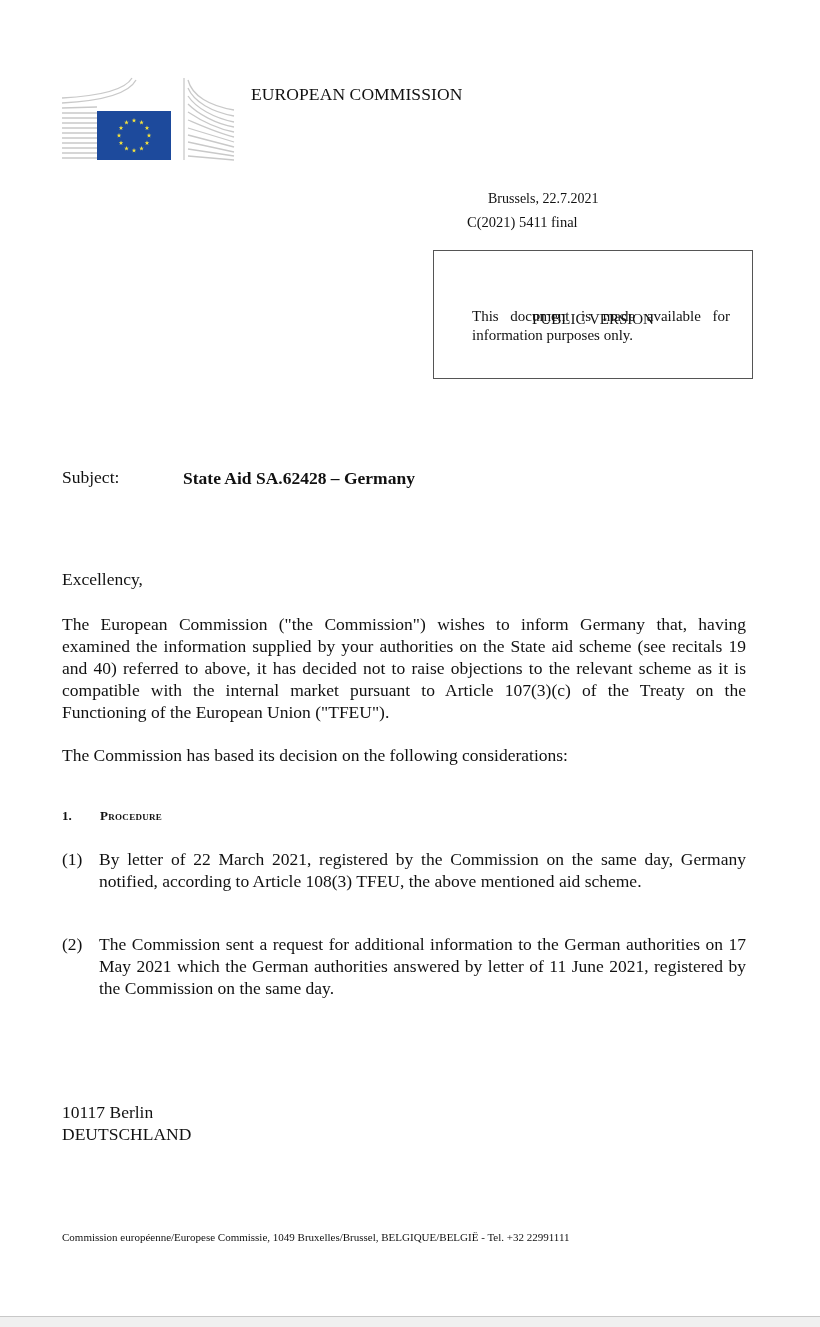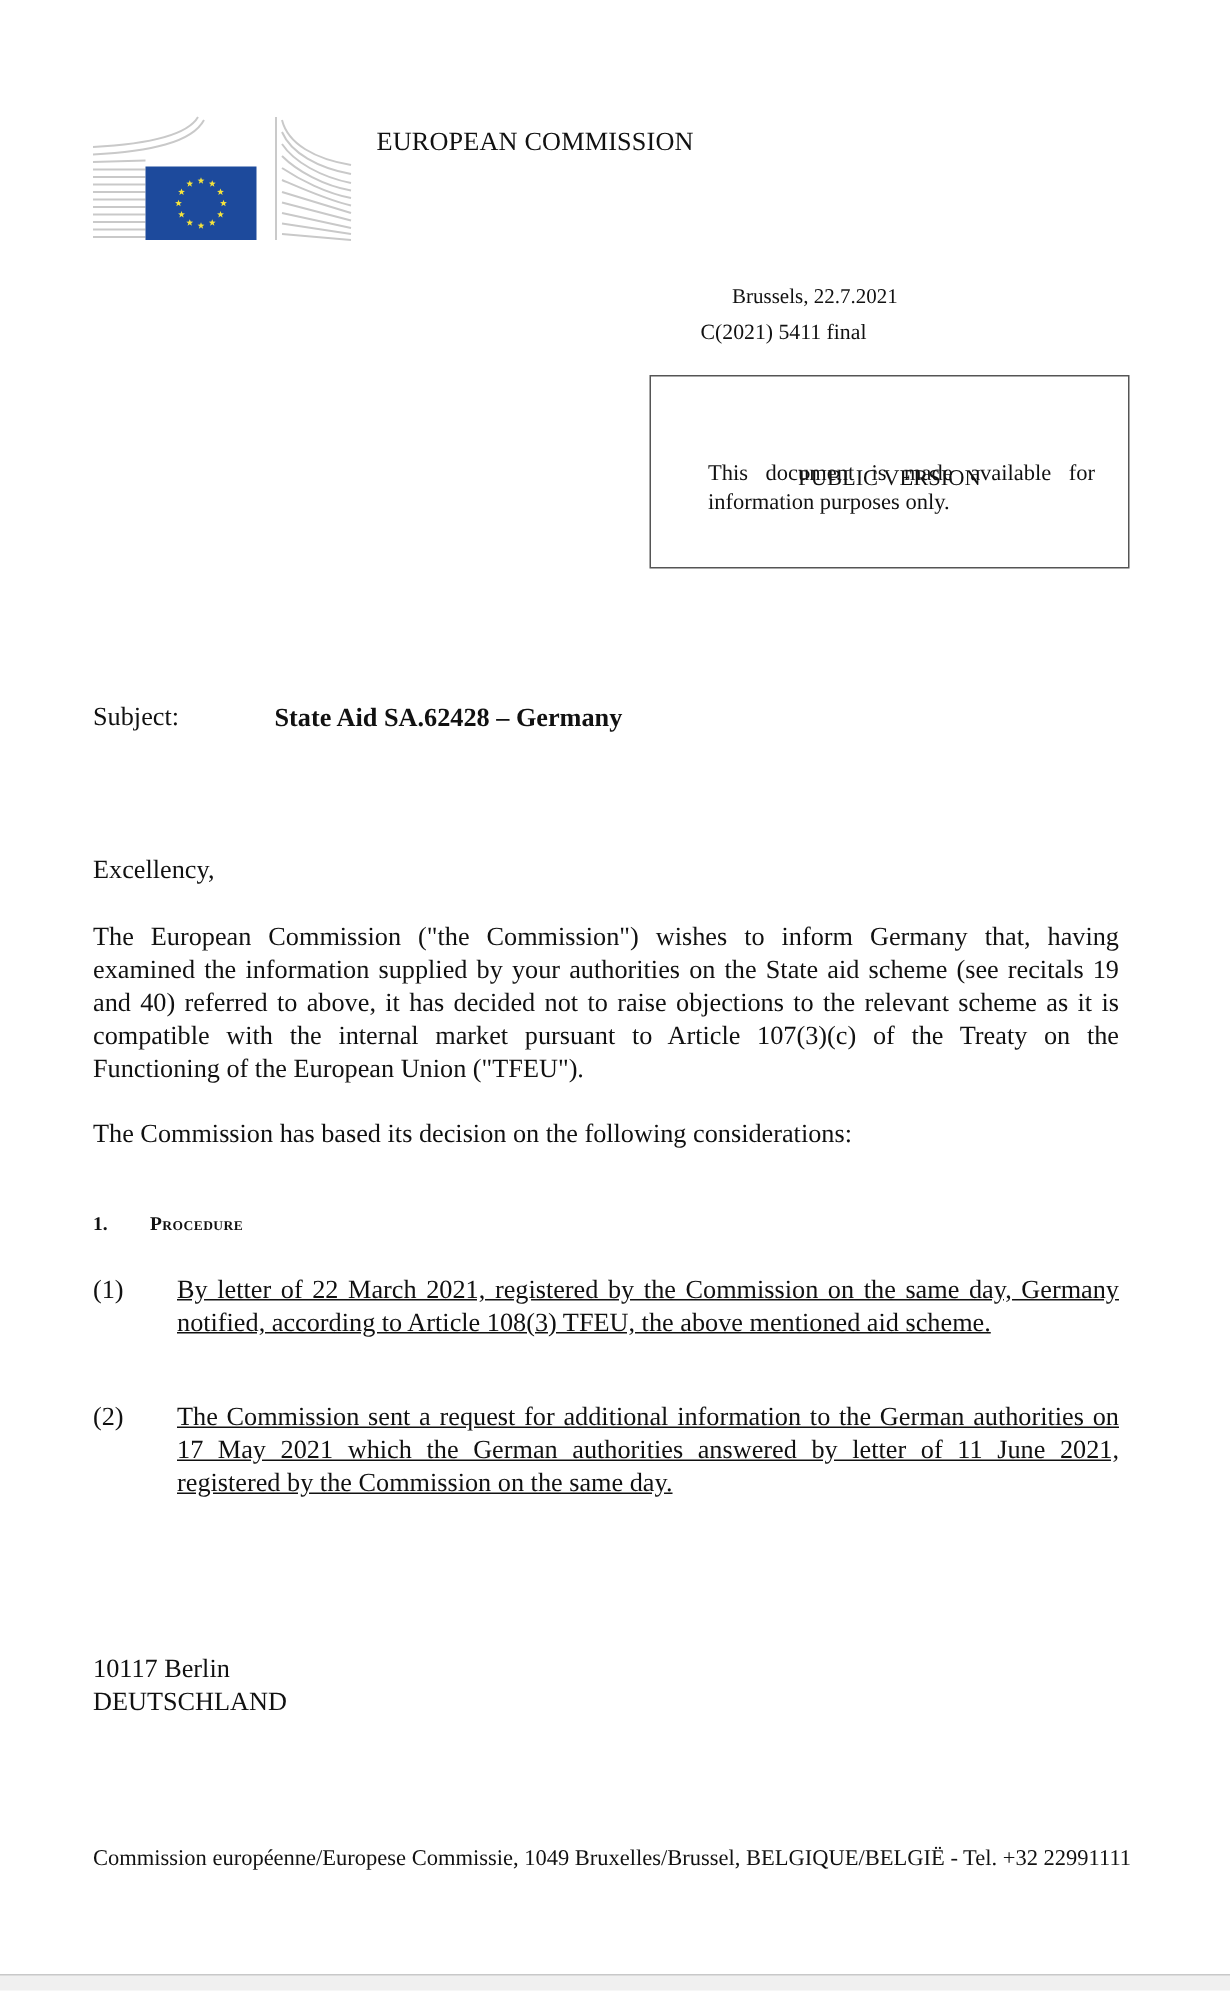--- a/index.html
+++ b/index.html
@@ -19,25 +19,25 @@
     .subject-text { left: 183px; top: 467px; width: 560px; font-size: 17.5px; font-weight: bold; line-height: 22px; }
     .salutation { left: 62px; top: 569px; font-size: 17.5px; }
     .para { left: 62px; width: 684px; font-size: 17.5px; line-height: 22px; text-align: justify; }
     .p1 { top: 613px; }
     .p2 { top: 744px; }
     .heading { left: 62px; top: 808px; font-size: 13px; font-weight: bold; }
     .heading .num { display: inline-block; width: 38px; }
     .heading .sc { font-variant: small-caps; letter-spacing: 0.3px; }
     .item { left: 62px; width: 684px; font-size: 17.5px; line-height: 22px; }
     .item .inum { position: absolute; left: 0; top: 0; }
-    .item .itext { margin-left: 56px; text-align: justify; text-decoration: underline; }
+    .item .itext { margin-left: 37px; text-align: justify; }
     .i1 { top: 848px; }
     .i2 { top: 933px; }
     .address { left: 62px; top: 1101px; font-size: 17.5px; line-height: 22px; }
-    .footer { left: 62px; top: 1231px; font-size: 15px; }
+    .footer { left: 62px; top: 1231px; font-size: 11px; }
     .bottom-bar { left: 0; top: 1316px; width: 820px; height: 11px; background: #f0f0f0; border-top: 1px solid #c8c8c8; }
   </style>
 </head>
 <body>
 
 <svg class="abs logo" viewBox="0 0 176 86">
   <g stroke="#c9c9c9" stroke-width="1.3" fill="none">
     <path d="M2 22 C 40 20, 65 14, 72 2"></path>
     <path d="M2 27 C 40 25, 68 19, 76 4"></path>
     <path d="M2 32 L 37 31"></path>

